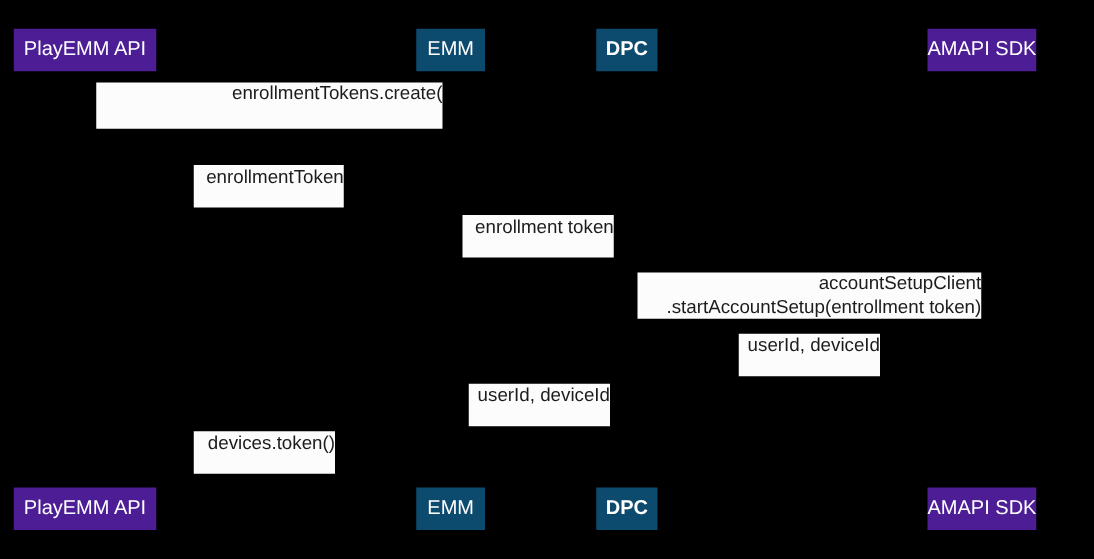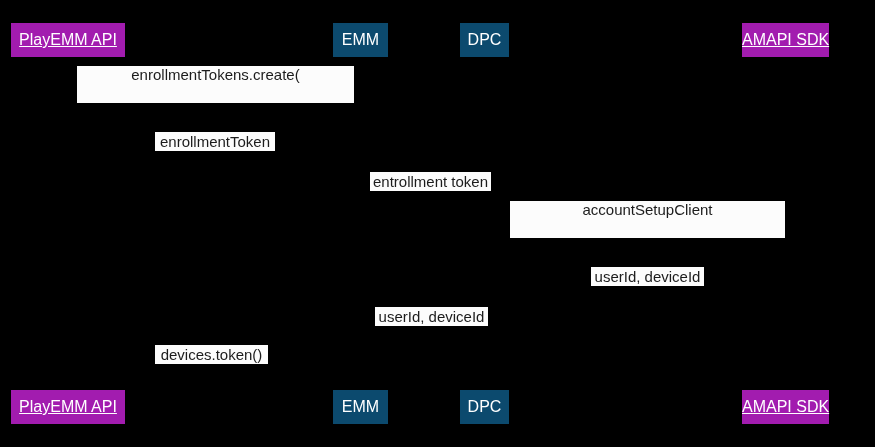--- a/index.html
+++ b/index.html
@@ -17,47 +17,47 @@
   }
   .actor {
     position: absolute;
     height: 34px;
     line-height: 34px;
     text-align: center;
     color: #ffffff;
     font-size: 16px;
     white-space: nowrap;
   }
-  .actor.green { background: #a21caf; text-decoration: underline; }
+  .actor.green { background: #4c1d95; }
   .actor.blue  { background: #0c4a6e; }
   .row-top .actor, .actor.top { top: 23px; }
   .actor.bottom { top: 390px; }
 
   .pos-playemm { left: 11px;  width: 114px; }
   .pos-emm     { left: 333px; width: 55px;  }
-  .pos-dpc     { left: 460px; width: 49px;  }
+  .pos-dpc     { left: 477px; width: 49px; font-weight: bold;  }
   .pos-amapi   { left: 742px; width: 87px; }
 
   .msg {
     position: absolute;
     background: #fcfcfc;
     color: #1c1c1c;
     font-size: 15px;
-    text-align: center;
+    text-align: right;
     white-space: nowrap;
   }
   .msg .line { line-height: 18.5px; }
-  .msg.single { height: 19px; }
+  .msg.single { height: 34px; }
   .msg.single .line { line-height: 19px; }
   .msg.double { height: 37px; }
 
   .m1 { left: 77px;  top: 66px;  width: 277px; }
   .m2 { left: 155px; top: 132px; width: 120px; }
   .m3 { left: 370px; top: 172px; width: 121px; }
-  .m4 { left: 510px; top: 201px; width: 275px; }
+  .m4 { left: 510px; top: 218px; width: 275px; }
   .m5 { left: 591px; top: 267px; width: 113px; }
   .m6 { left: 375px; top: 307px; width: 113px; }
   .m7 { left: 155px; top: 345px; width: 113px; }
 </style>
 </head>
 <body>
 
 <div class="stage">
 
   <div class="actor green top pos-playemm">PlayEMM API</div>
@@ -67,25 +67,26 @@
 
   <div class="msg double m1">
     <div class="line">enrollmentTokens.create(</div>
   </div>
 
   <div class="msg single m2">
     <div class="line">enrollmentToken</div>
   </div>
 
   <div class="msg single m3">
-    <div class="line">entrollment token</div>
+    <div class="line">enrollment token</div>
   </div>
 
   <div class="msg double m4">
     <div class="line">accountSetupClient</div>
+    <div class="line">.startAccountSetup(entrollment token)</div>
   </div>
 
   <div class="msg single m5">
     <div class="line">userId, deviceId</div>
   </div>
 
   <div class="msg single m6">
     <div class="line">userId, deviceId</div>
   </div>
 

